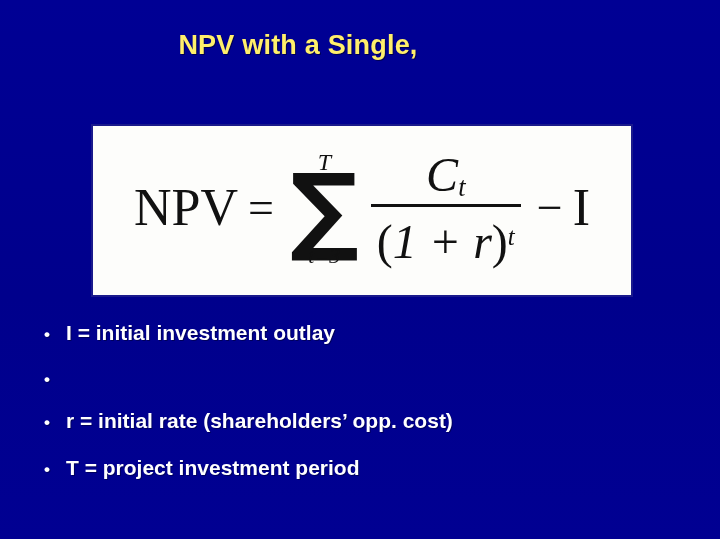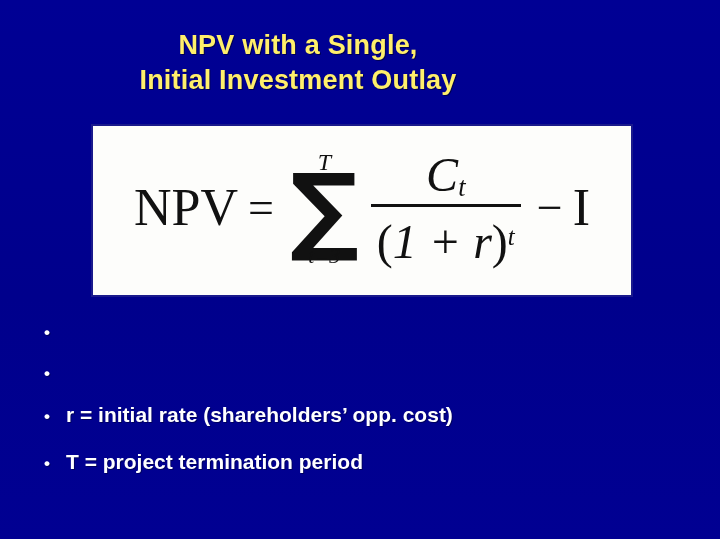--- a/index.html
+++ b/index.html
@@ -175,21 +175,20 @@
     vertical-align: -0.22em;
   }
 </style>
 </head>
 <body>
 
 <div class="slide">
 
   <div class="title-block">
     <div class="title-line">NPV with a Single,</div>
-    <div class="title-line">Initial Investment Outlay</div>
   </div>
 
   <div class="formula-box">
     <div class="equation">
 
       <span class="eq-term">NPV</span>
       <span class="eq-op">=</span>
 
       <span class="sigma-group">
         <span class="sigma-upper">T</span>
@@ -206,31 +205,32 @@
       <span class="eq-op">−</span>
       <span class="eq-term">I</span>
 
     </div>
   </div>
 
   <div class="bullet-list">
 
     <div class="bullet-item">
       <span class="bullet-dot">•</span>
+      <span class="bullet-text"><span>I</span><sub></sub><span> = initial investment outlay</span></span>
     </div>
 
     <div class="bullet-item">
       <span class="bullet-dot">•</span>
     </div>
 
     <div class="bullet-item">
       <span class="bullet-dot">•</span>
       <span class="bullet-text"><span>r</span><sub></sub><span> = initial rate (shareholders’ opp. cost)</span></span>
     </div>
 
     <div class="bullet-item">
       <span class="bullet-dot">•</span>
-      <span class="bullet-text"><span>T</span><sub></sub><span> = project termination period</span></span>
+      <span class="bullet-text"><span>T</span><sub></sub><span> = project investment period</span></span>
     </div>
 
   </div>
 
 </div>
 
 </body></html>

